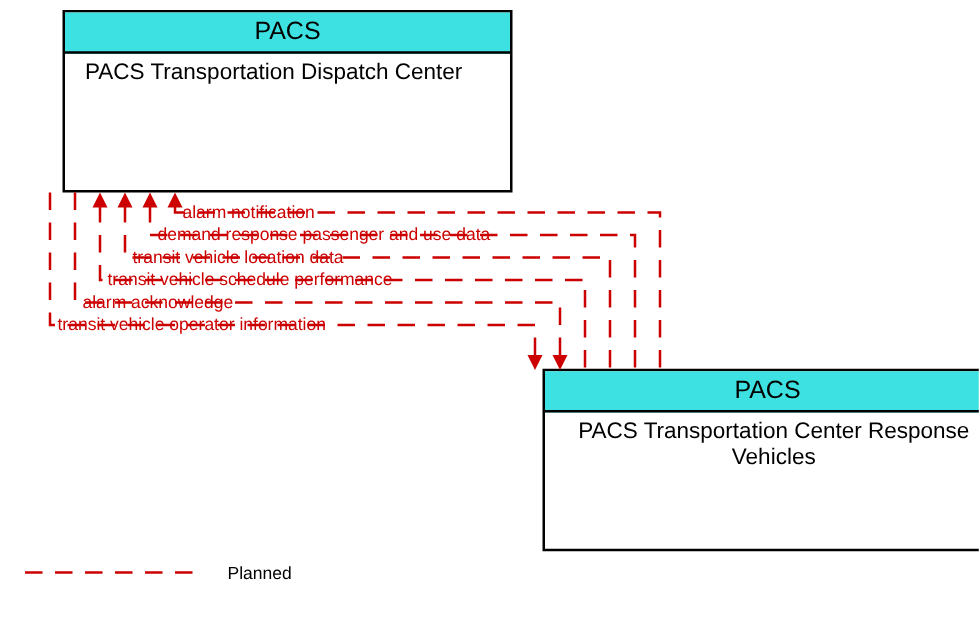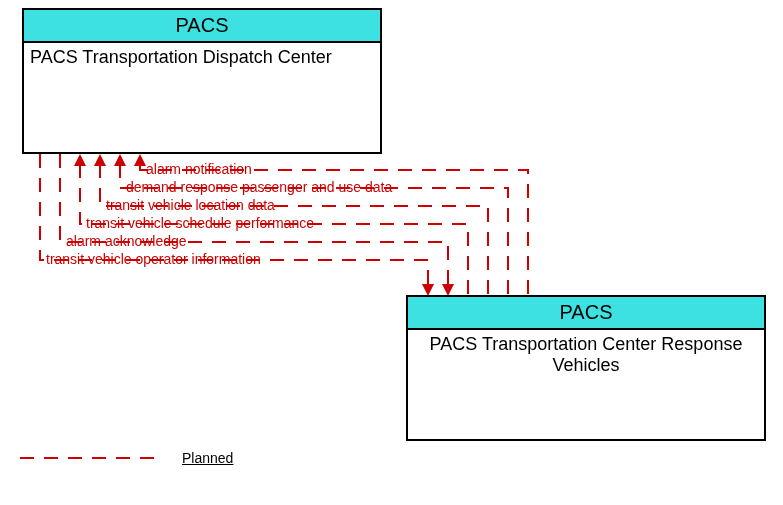--- a/index.html
+++ b/index.html
@@ -9,47 +9,47 @@
     height: 505px;
     font-family: Arial, Helvetica, sans-serif;
     background: #fff;
     position: relative;
   }
   .box {
     position: absolute;
     border: 2px solid #000;
     background: #fff;
     box-sizing: border-box;
+    margin-left: 28px;
   }
   .box-header {
     background: #3ee1e1;
     text-align: center;
     font-size: 20px;
     padding: 4px 0;
     border-bottom: 2px solid #000;
   }
   .box-title {
     font-size: 18px;
     text-align: center;
-    padding: 4px 6px 0 6px;
+    padding: 4px 6px 0 16px;
   }
   .box-title.left {
     text-align: left;
   }
   .flow-label {
     position: absolute;
     color: #cc0000;
     font-size: 14px;
     white-space: nowrap;
   }
   .legend-label {
     position: absolute;
     font-size: 14px;
     color: #000;
-    text-decoration: underline;
   }
   svg {
     position: absolute;
     left: 0;
     top: 0;
     width: 783px;
     height: 505px;
     pointer-events: none;
   }
   .red-dash {

